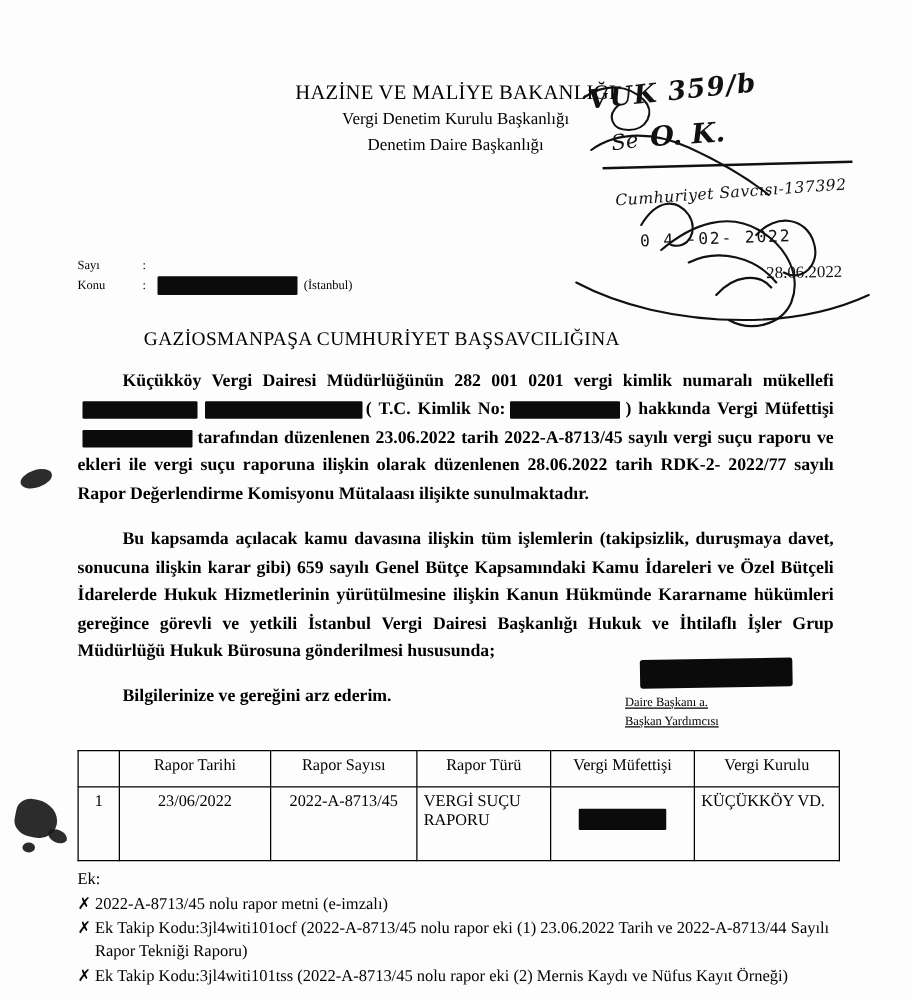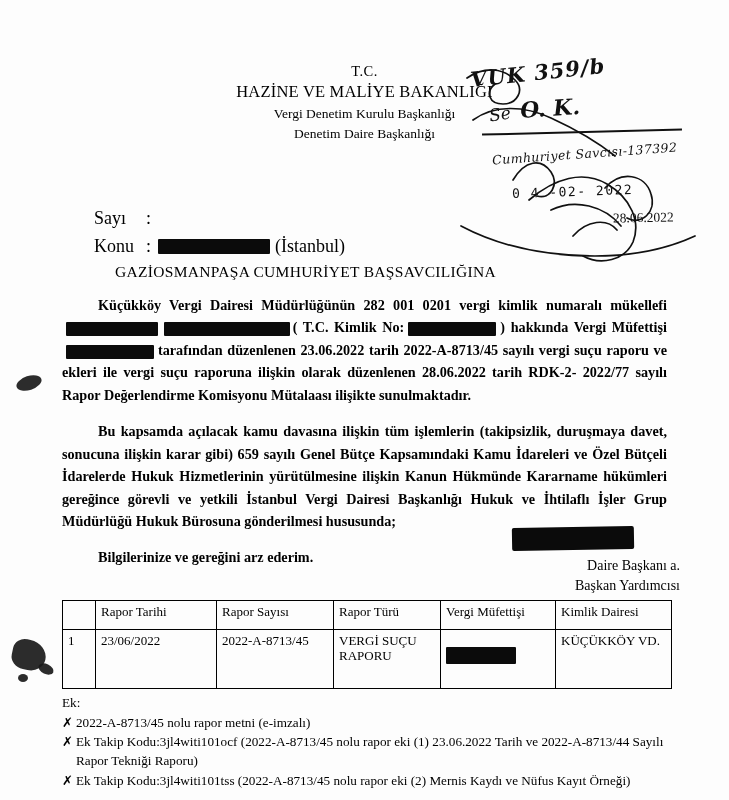--- a/index.html
+++ b/index.html
@@ -127,23 +127,22 @@
     stroke-width: 1.7;
     stroke-linecap: round;
     stroke-linejoin: round;
   }
 
   
   .meta {
     position: absolute;
     left: 62px;
     top: 205px;
-    font-size: 18px;
+    font-size: 10px;
     line-height: 1.55;
-    margin-left: 32px;
   }
   .meta-row {
     display: flex;
     align-items: center;
   }
   .meta-label {
     width: 52px;
     display: inline-block;
   }
   .meta-colon {
@@ -188,23 +187,24 @@
     margin: 0 0 14px 0;
     text-indent: 36px;
   }
 
   
   .sig-block {
     position: absolute;
     left: 500px;
     top: 556px;
     width: 180px;
-    text-align: right;
-    font-size: 14px;
+    text-align: left;
+    font-size: 10px;
     line-height: 1.45;
+    text-decoration: underline;
   }
   .sig-redact {
     position: absolute;
     left: 512px;
     top: 527px;
     width: 122px;
     height: 23px;
     background: #0b0b0b;
     border-radius: 2px;
     transform: rotate(-1deg);
@@ -216,21 +216,21 @@
     left: 62px;
     top: 600px;
     width: 610px;
     border-collapse: collapse;
     font-size: 13px;
   }
   .tbl th, .tbl td {
     border: 1px solid #000;
     padding: 3px 5px;
     vertical-align: top;
-    text-align: left;
+    text-align: center;
   }
   .tbl th {
     font-weight: normal;
     height: 22px;
     white-space: nowrap;
   }
   .tbl td.idx { width: 22px; }
   .tbl td {
     height: 52px;
   }
@@ -290,21 +290,20 @@
     left: 18px; top: 674px;
     width: 10px; height: 8px;
   }
 </style>
 </head>
 <body>
 
 <div class="page">
 
   <div class="header">
-    <div class="tc">T.C.</div>
     <div class="ministry">HAZİNE VE MALİYE BAKANLIĞI</div>
     <div class="unit">Vergi Denetim Kurulu Başkanlığı</div>
     <div class="unit">Denetim Daire Başkanlığı</div>
   </div>
 
   <svg class="signature-svg" viewBox="0 0 250 220">
     <path d="M12 18 C 30 6, 48 8, 60 20 C 70 30, 62 44, 48 44 C 34 44, 30 32, 40 24"></path>
     <path d="M18 60 C 40 44, 70 46, 96 58 C 120 69, 140 80, 160 96"></path>
     <path d="M58 120 C 70 100, 86 98, 96 112 C 104 124, 96 140, 82 136"></path>
     <path d="M74 140 C 100 118, 128 110, 152 124 C 176 138, 186 162, 178 182 C 170 200, 146 206, 128 196"></path>
@@ -350,21 +349,21 @@
   </div>
 
   <table class="tbl">
     <thead>
       <tr>
         <th style="width:22px;"></th>
         <th style="width:110px;">Rapor Tarihi</th>
         <th style="width:106px;">Rapor Sayısı</th>
         <th style="width:96px;">Rapor Türü</th>
         <th style="width:104px;">Vergi Müfettişi</th>
-        <th>Kimlik Dairesi</th>
+        <th>Vergi Kurulu</th>
       </tr>
     </thead>
     <tbody>
       <tr>
         <td class="idx">1</td>
         <td>23/06/2022</td>
         <td>2022-A-8713/45</td>
         <td class="left cellcap">VERGİ SUÇU RAPORU</td>
         <td><span class="redact" style="width:70px;height:17px;margin-top:14px;"></span></td>
         <td class="left">KÜÇÜKKÖY VD.</td>

